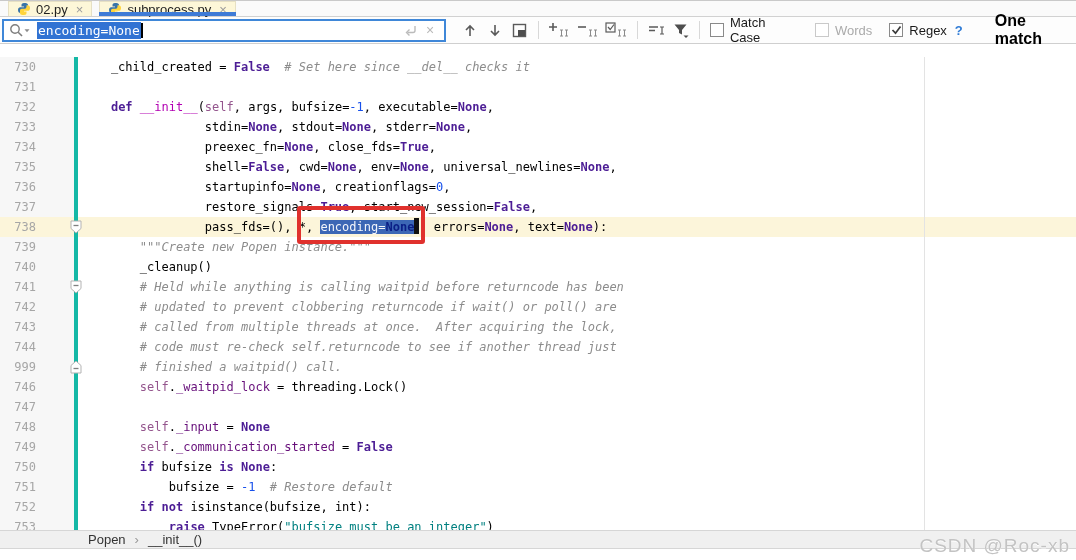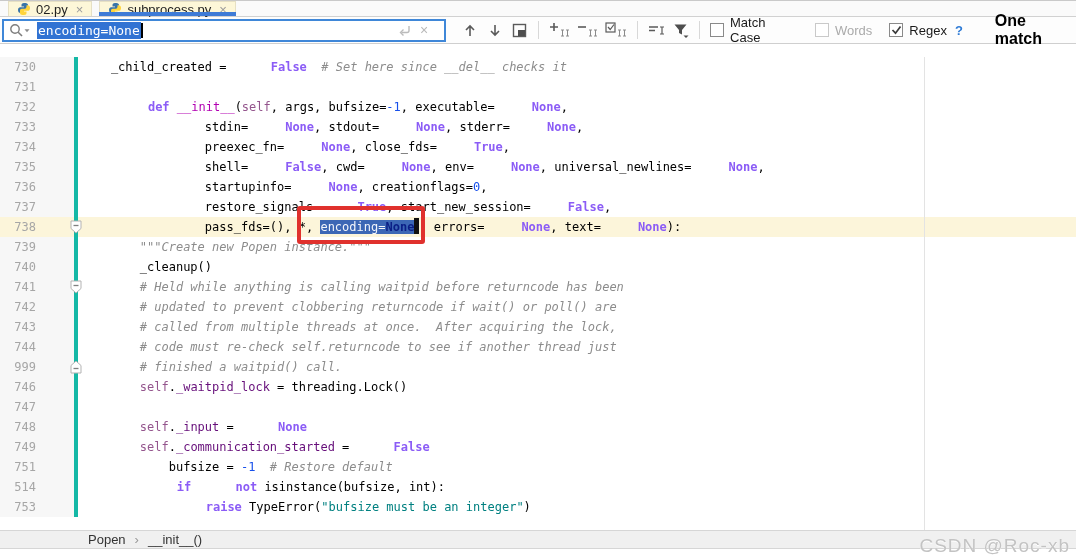--- a/index.html
+++ b/index.html
@@ -9,21 +9,21 @@
   
   .tabbar{height:16px;background:#fafafa;border-bottom:1px solid #d1d1d1;display:flex;align-items:stretch;padding-left:8px;box-sizing:border-box;}
   .tab{position:relative;display:flex;align-items:center;gap:5px;padding:0 8px;background:#fdf7d8;
        font-size:13px;color:#1f1f1f;margin-right:7px;border:1px solid #e6e0c4;border-bottom:none;box-sizing:border-box;cursor:default;}
   .tab.active::after{content:"";position:absolute;left:-1px;right:-1px;bottom:0;height:4px;background:#3e7bd6;}
   .tab-close{color:#9a9a9a;font-size:13px;margin-left:3px;line-height:1;}
   .pyicon{display:flex;align-items:center;}
 
   
   .findbar{height:27px;background:#fdfdfd;border-bottom:1px solid #cfcfcf;display:flex;align-items:center;box-sizing:border-box;}
-  .search-field{margin-left:2px;width:452px;height:23px;border:2px solid #3f87d8;background:#fff;display:flex;align-items:center;box-sizing:border-box;padding:0 16px 0 5px;}
+  .search-field{margin-left:2px;width:452px;height:23px;border:2px solid #3f87d8;background:#fff;display:flex;align-items:center;box-sizing:border-box;padding:0 10px 0 5px;}
   .sel-text{font-family:"DejaVu Sans Mono",monospace;font-size:13px;background:#3173d3;color:#fff;padding:1px 1px;margin-left:6px;white-space:pre;}
   .caret2{display:inline-block;width:2px;height:15px;background:#000;}
   .sf-spacer{flex:1;}
   .sf-ico{display:flex;align-items:center;margin-left:8px;opacity:.45;}
   .fb-btn{width:25px;height:23px;display:flex;align-items:center;justify-content:center;background:none;border:none;padding:0;cursor:default;}
   .fb-div{width:1px;height:18px;background:#d8d8d8;margin:0 6px;}
   .opt{display:flex;align-items:center;gap:6px;font-size:13px;color:#1a1a1a;margin-right:17px;cursor:default;}
   .cb{width:14px;height:14px;border:1px solid #8a8a8a;background:#fff;box-sizing:border-box;display:flex;align-items:center;justify-content:center;}
   .opt.disabled{color:#aaa;}
   .opt.disabled .cb{border-color:#c9c9c9;}
@@ -33,21 +33,21 @@
   
   .editor{position:absolute;top:56px;left:0;right:0;bottom:30px;background:#fff;overflow:hidden;}
   .row{display:flex;height:20px;}
   .row.cur{background:#fcf5da;}
   .gut{flex:0 0 78px;width:78px;background:#f7f7f7;border-right:4px solid #14b8a6;position:relative;
        font-family:"DejaVu Sans Mono",monospace;font-size:12px;line-height:20px;color:#a6a6a6;box-sizing:border-box;}
   .row.cur .gut{background:#fcf5da;}
   .num{display:inline-block;padding-left:10px;width:26px;text-align:right;}
   .fold{position:absolute;left:70px;top:3px;line-height:0;}
   .code{flex:1;font-family:"DejaVu Sans Mono",monospace;font-size:12px;line-height:20px;white-space:pre;color:#000;padding-left:4px;}
-  .code .k{color:#8b5cf6;font-weight:bold;margin-left:37px;}
+  .code .k{color:#4c1d95;font-weight:bold;}
   .code .n{color:#1750eb;}
   .code .c,.code .d{color:#8c8c8c;font-style:italic;}
   .code .s{color:#008080;}
   .code .p{color:#94558d;}
   .code .a{color:#660e7a;}
   .code .f{color:#b200b2;}
   .code .m1{background:#3c67b5;color:#f2f5fb;}
   .code .m2{background:#3c67b5;color:#0b1f86;font-weight:bold;}
   .code .caret{display:inline-block;width:5px;height:16px;background:#111;vertical-align:middle;margin-top:-3px;}
   .guide{position:absolute;left:924px;top:0;bottom:0;width:1px;background:#e3e3e3;pointer-events:none;}
@@ -269,25 +269,29 @@
         </div>
         <div class="row">
           <div class="gut"><span class="num">748</span></div>
           <div class="code"><span>        </span><span class="p">self</span><span>.</span><span class="a">_input</span><span> = </span><span class="k">None</span></div>
         </div>
         <div class="row">
           <div class="gut"><span class="num">749</span></div>
           <div class="code"><span>        </span><span class="p">self</span><span>.</span><span class="a">_communication_started</span><span> = </span><span class="k">False</span></div>
         </div>
         <div class="row">
+          <div class="gut"><span class="num">750</span></div>
+          <div class="code"><span>        </span><span class="k">if</span><span> bufsize </span><span class="k">is</span><span> </span><span class="k">None</span><span>:</span></div>
+        </div>
+        <div class="row">
           <div class="gut"><span class="num">751</span></div>
           <div class="code"><span>            bufsize = </span><span class="n">-1</span><span>  </span><span class="c"># Restore default</span></div>
         </div>
         <div class="row">
-          <div class="gut"><span class="num">514</span></div>
+          <div class="gut"><span class="num">752</span></div>
           <div class="code"><span>        </span><span class="k">if</span><span> </span><span class="k">not</span><span> isinstance(bufsize, int):</span></div>
         </div>
         <div class="row">
           <div class="gut"><span class="num">753</span></div>
           <div class="code"><span>            </span><span class="k">raise</span><span> TypeError(</span><span class="s">"bufsize must be an integer"</span><span>)</span></div>
         </div>
       </div>
     <div class="guide"></div>
     <div class="red-box"></div>
   </div>

